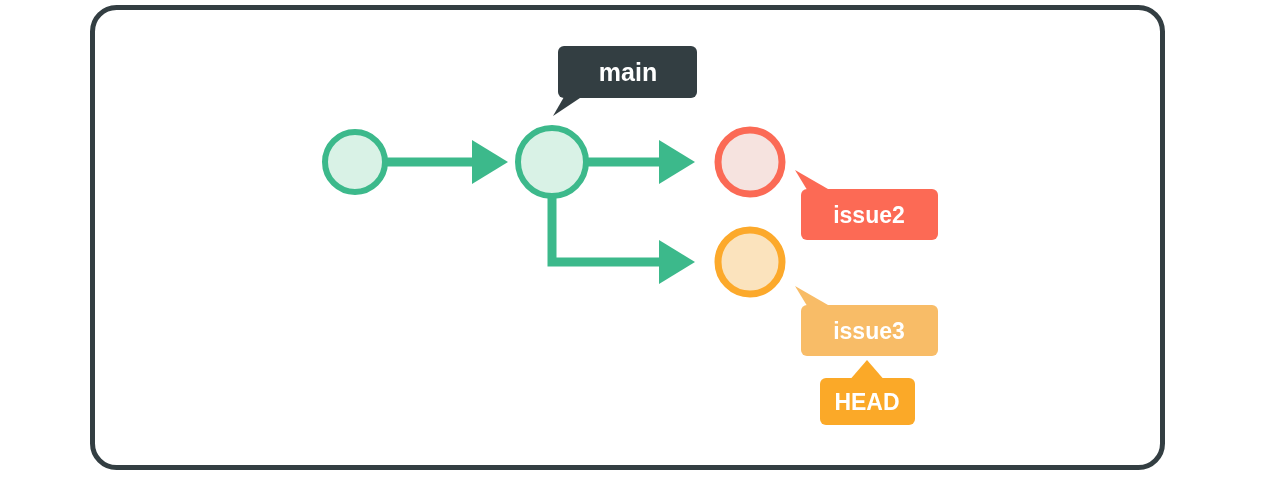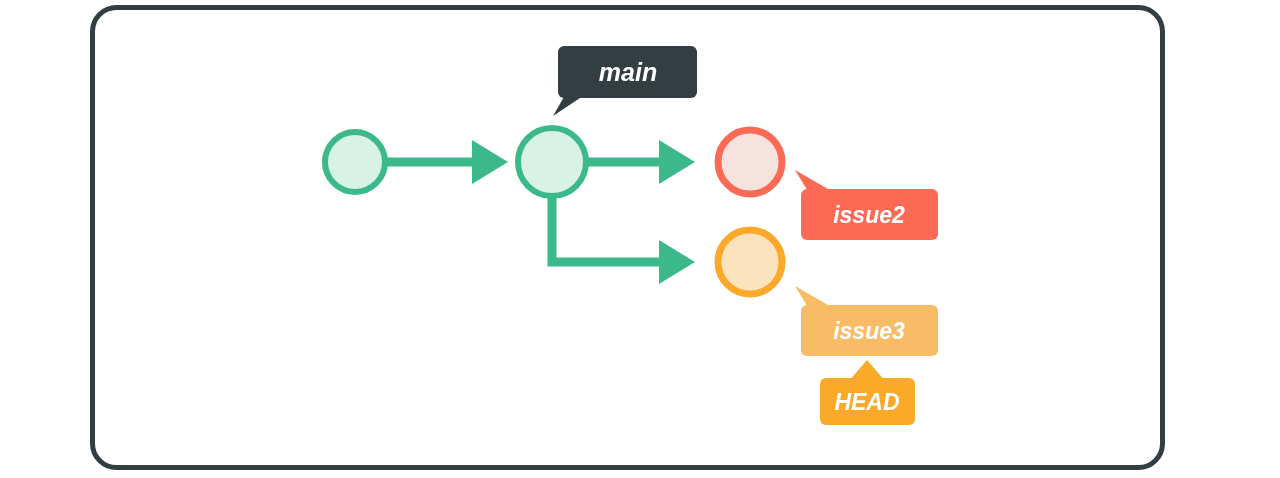--- a/index.html
+++ b/index.html
@@ -10,21 +10,20 @@
   body {
     width: 1280px;
     height: 478px;
     font-family: "Liberation Sans", sans-serif;
     overflow: hidden;
   }
   #stage {
     position: relative;
     width: 1280px;
     height: 410px;
-    font-style: italic;
   }
   #diagram-svg {
     position: absolute;
     left: 0;
     top: 0;
     width: 1280px;
     height: 478px;
     display: block;
   }
   .lbl-text {

